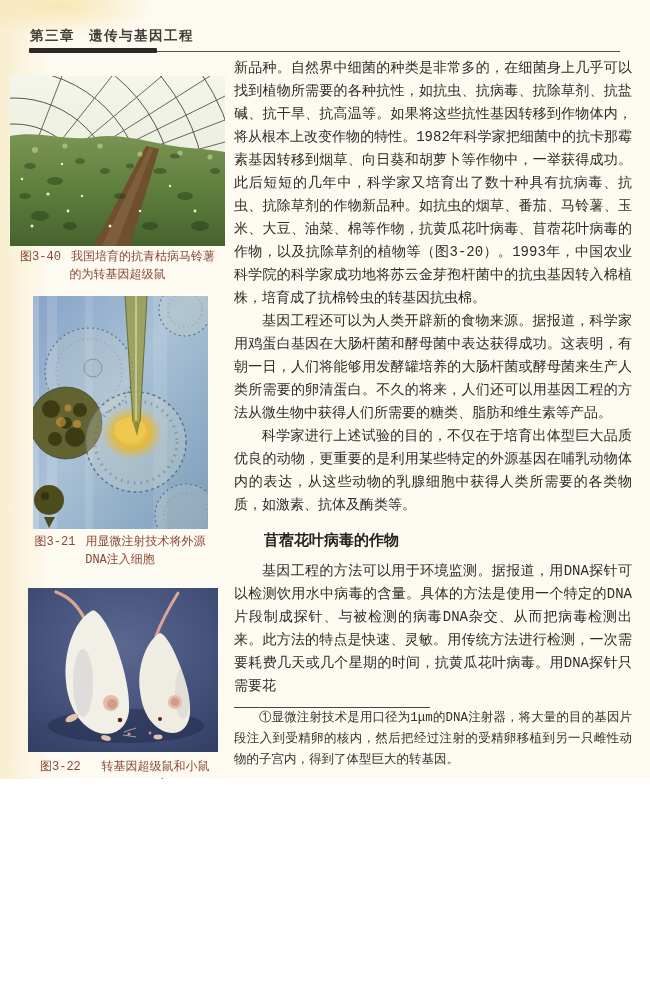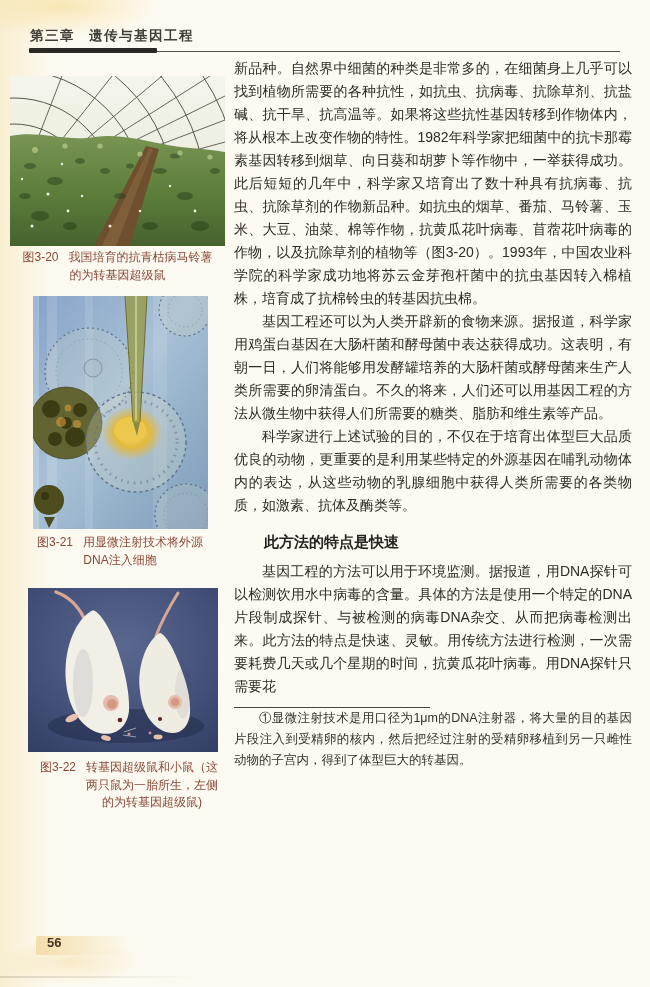--- a/index.html
+++ b/index.html
@@ -1,18 +1,18 @@
 <!DOCTYPE html>
 <html><head>
 <meta charset="utf-8">
 <style>
   html,body{margin:0;padding:0;background:#ffffff;}
   .page{
-    position:relative;width:650px;height:987px;overflow:hidden;
-    font-family:Liberation Sans, sans-serif;
+    position:relative;width:650px;height:779px;overflow:hidden;
+    font-family:Liberation Mono, monospace;
     color:#2f2b27;
     background:
       radial-gradient(140px 45px at 60px 6px, rgba(244,214,130,.55), rgba(244,214,130,0) 70%),
       radial-gradient(100px 34px at 70px 962px, rgba(243,216,150,.45), rgba(243,216,150,0) 70%),
       linear-gradient(90deg, rgba(244,226,175,.5) 0px, rgba(252,248,238,0) 52px),
       linear-gradient(#fdfaf1,#fdfaf1);
   }
   
   .chap-header{position:absolute;left:30px;top:27px;font-size:13.5px;font-weight:700;
     color:#433e38;letter-spacing:1.5px;white-space:nowrap;}
@@ -123,21 +123,21 @@
       <circle cx="72" cy="120" r="1.2"></circle>
         <circle cx="100" cy="150" r="1.5"></circle>
         <circle cx="130" cy="135" r="1.3"></circle>
       <circle cx="52" cy="88" r="1.2"></circle>
         <circle cx="12" cy="103" r="1.2"></circle>
         <circle cx="185" cy="135" r="1.4"></circle>
         <circle cx="160" cy="110" r="1.2"></circle>
     </g>
   </svg>
   <div class="cap cap-center" style="left:10px;top:249px;width:215px;">
-    <div><span class="lbl">图3-20</span><span>我国培育的抗青枯病马铃薯</span></div>
+    <div><span class="lbl">图3-40</span><span>我国培育的抗青枯病马铃薯</span></div>
     <div>的为转基因超级鼠</div>
   </div>
 
   <svg class="photo" style="left:33px;top:296px;" width="175" height="233" viewBox="0 0 175 233">
     <defs>
       <linearGradient id="mjBg" x1="0" y1="0" x2="1" y2="1">
         <stop offset="0" stop-color="#86a3c8"></stop>
           <stop offset=".45" stop-color="#a9c1d6"></stop>
         <stop offset=".75" stop-color="#8fadc6"></stop>
           <stop offset="1" stop-color="#7e9cba"></stop>
@@ -229,21 +229,21 @@
       <div>转基因超级鼠和小鼠（这</div>
       <div>两只鼠为一胎所生，左侧</div>
       <div>的为转基因超级鼠)</div>
     </span>
   </div>
 
   <div class="col">
     <p>新品种。自然界中细菌的种类是非常多的，在细菌身上几乎可以找到植物所需要的各种抗性，如抗虫、抗病毒、抗除草剂、抗盐碱、抗干旱、抗高温等。如果将这些抗性基因转移到作物体内，将从根本上改变作物的特性。1982年科学家把细菌中的抗卡那霉素基因转移到烟草、向日葵和胡萝卜等作物中，一举获得成功。此后短短的几年中，科学家又培育出了数十种具有抗病毒、抗虫、抗除草剂的作物新品种。如抗虫的烟草、番茄、马铃薯、玉米、大豆、油菜、棉等作物，抗黄瓜花叶病毒、苜蓿花叶病毒的作物，以及抗除草剂的植物等（图3-20）。1993年，中国农业科学院的科学家成功地将苏云金芽孢杆菌中的抗虫基因转入棉植株，培育成了抗棉铃虫的转基因抗虫棉。</p>
     <p class="ind">基因工程还可以为人类开辟新的食物来源。据报道，科学家用鸡蛋白基因在大肠杆菌和酵母菌中表达获得成功。这表明，有朝一日，人们将能够用发酵罐培养的大肠杆菌或酵母菌来生产人类所需要的卵清蛋白。不久的将来，人们还可以用基因工程的方法从微生物中获得人们所需要的糖类、脂肪和维生素等产品。</p>
     <p class="ind">科学家进行上述试验的目的，不仅在于培育出体型巨大品质优良的动物，更重要的是利用某些特定的外源基因在哺乳动物体内的表达，从这些动物的乳腺细胞中获得人类所需要的各类物质，如激素、抗体及酶类等。</p>
-    <div class="sec-head">此方法的特点是快速</div>
+    <div class="sec-head">苜蓿花叶病毒的作物</div>
     <p class="ind">基因工程的方法可以用于环境监测。据报道，用DNA探针可以检测饮用水中病毒的含量。具体的方法是使用一个特定的DNA片段制成探针、与被检测的病毒DNA杂交、从而把病毒检测出来。此方法的特点是快速、灵敏。用传统方法进行检测，一次需要耗费几天或几个星期的时间，抗黄瓜花叶病毒。用DNA探针只需要花</p>
     <div class="fn-rule"></div>
     <p class="footnote">①显微注射技术是用口径为1μm的DNA注射器，将大量的目的基因片段注入到受精卵的核内，然后把经过注射的受精卵移植到另一只雌性动物的子宫内，得到了体型巨大的转基因。</p>
   </div>
 
   <div class="pagenum-band"></div>
   <div class="pagenum">56</div>
   <div class="scan-edge"></div>
 </div>
 

